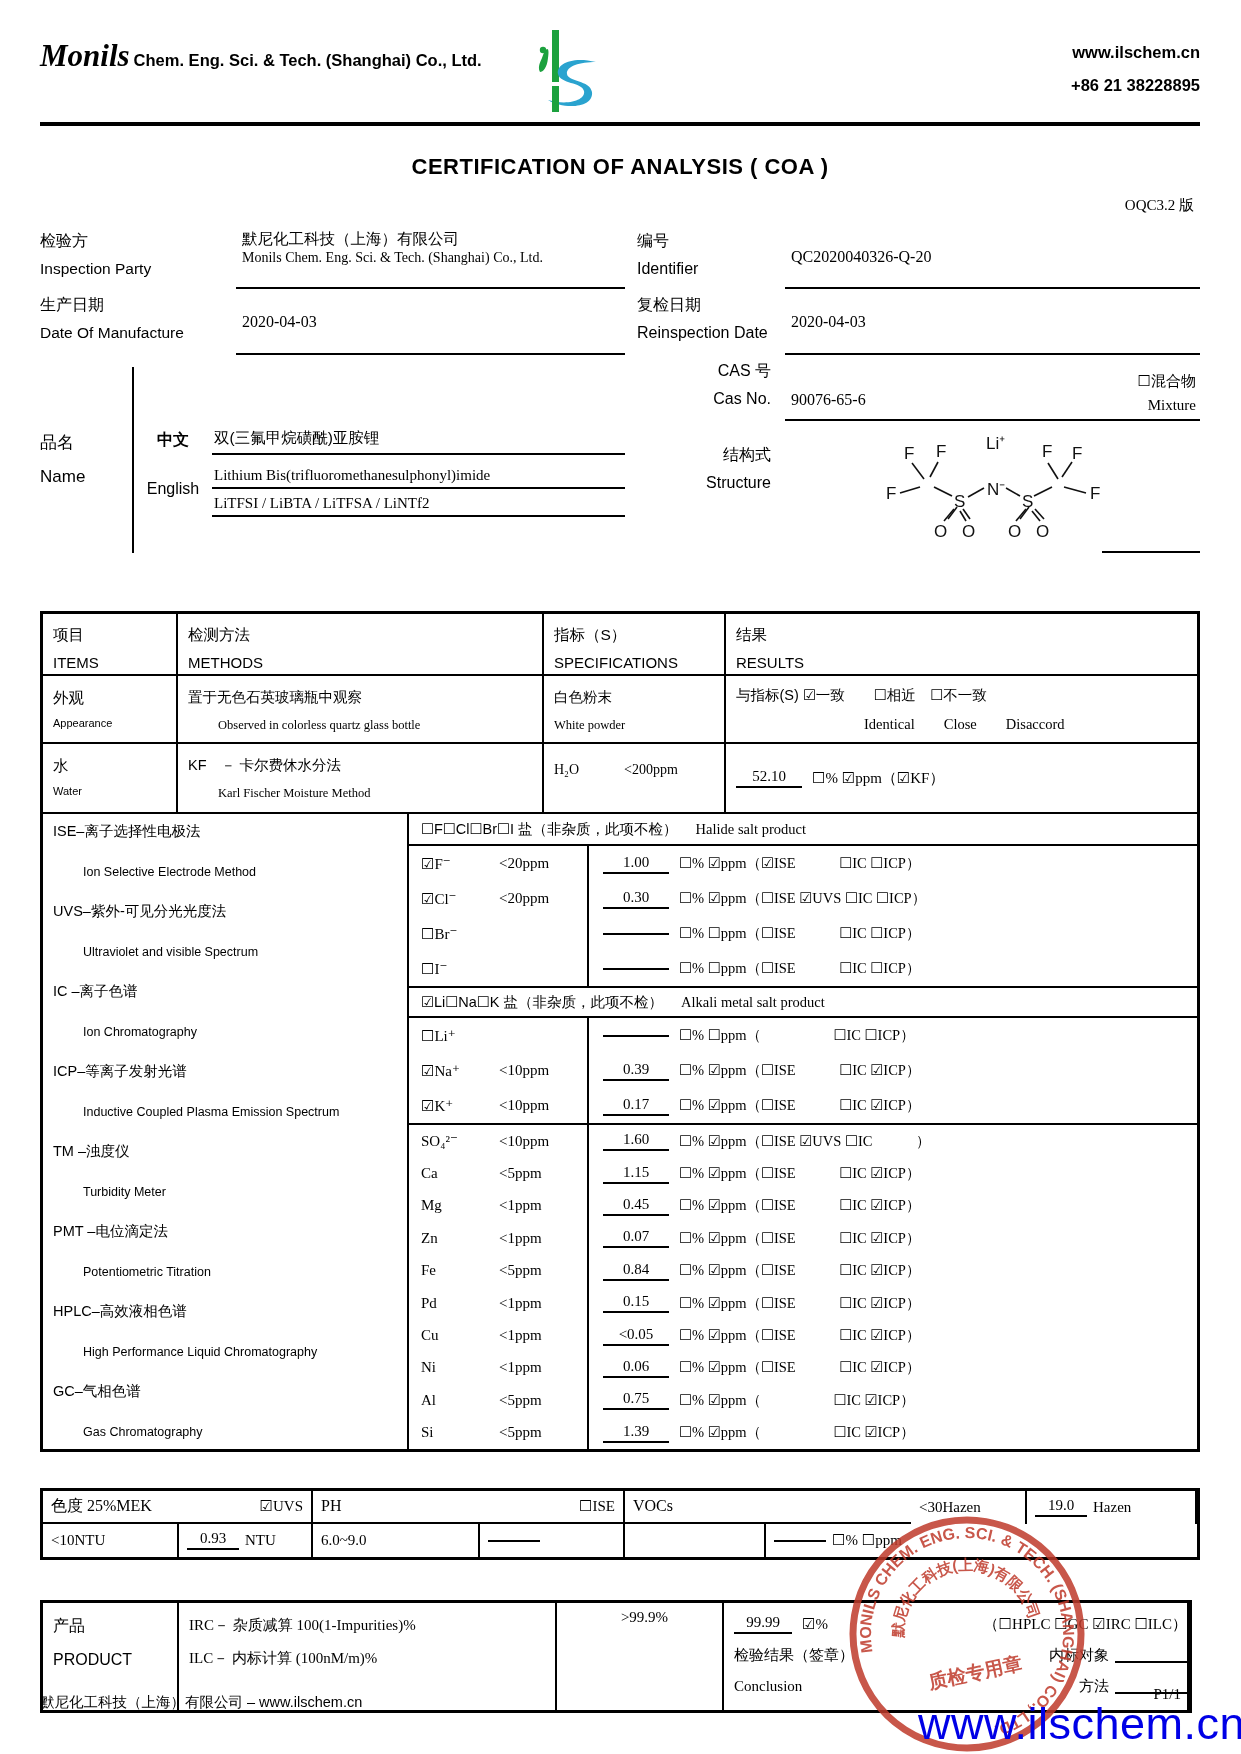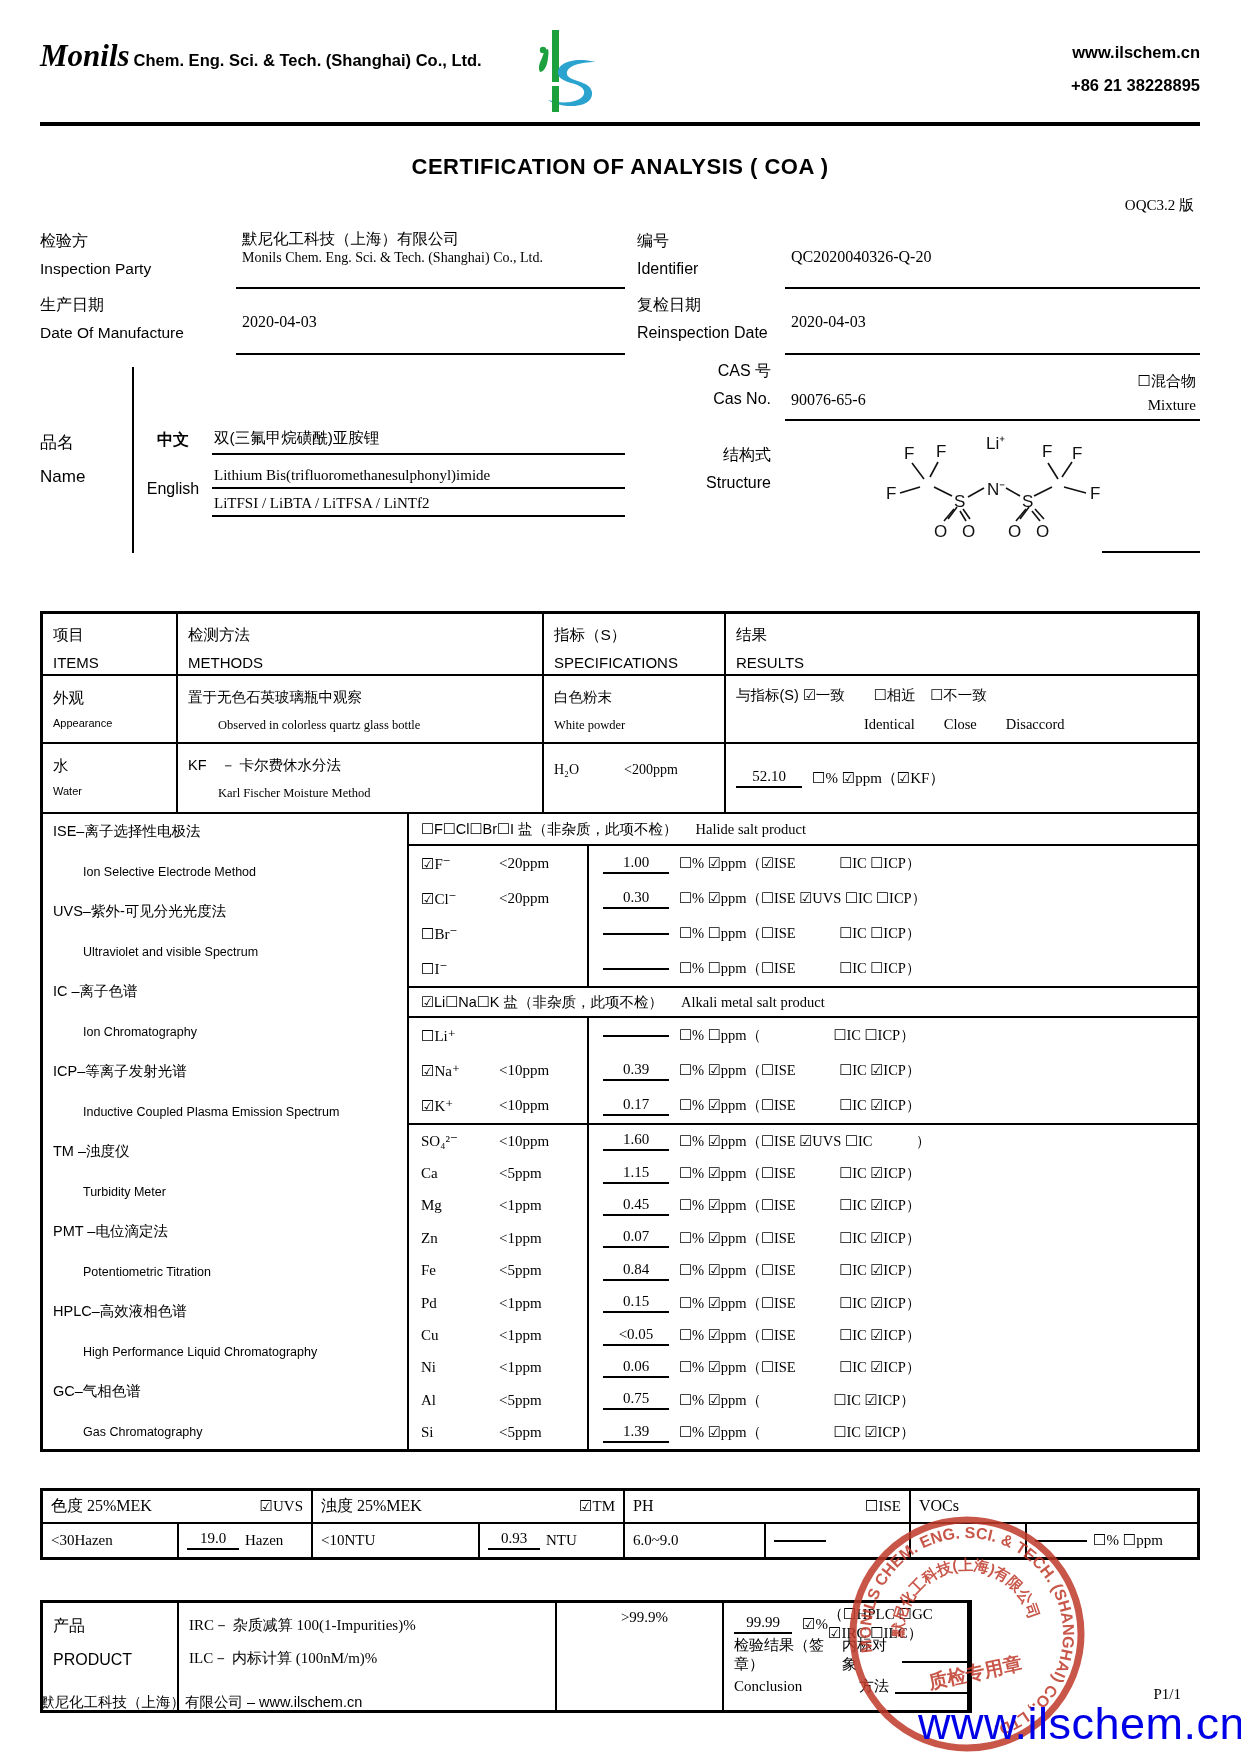--- a/index.html
+++ b/index.html
@@ -92,21 +92,21 @@
 
   
   .qc{margin-top:36px;border:3px solid #000;width:1160px;display:grid;grid-template-columns:136px 134px 167px 145px 141px 145px 116px auto}
   .qc > div{border-right:2px solid #000;display:flex;align-items:center;padding:0 8px;height:33px;font-size:15px}
   .qc .span2{grid-column:span 2;justify-content:space-between;border-bottom:2px solid #000;font-size:16px}
   .qc .last{border-right:none}
   .qc .chk{font-size:15px}
   .qc .uval{min-width:52px;margin-right:6px}
 
   
-  .ptable{margin-top:40px;border:3px solid #000;width:932px;display:flex}
+  .ptable{margin-top:40px;border:3px solid #000;width:1152px;display:flex}
   .ptable .pcell{border-right:2px solid #000;padding:6px 0 8px 10px}
   .p-items{width:136px;flex:0 0 136px;font-size:16px;line-height:2.1}
   .p-methods{width:378px;flex:0 0 378px;font-size:15px;line-height:2.2}
   .p-spec{width:167px;flex:0 0 167px;text-align:center;font-size:15px;padding-top:8px}
   .p-results{flex:1;border-right:none;padding-right:10px}
   .pr-line{display:flex;align-items:center;height:31px;font-size:15px}
   .pr-line .gap{flex:1}
   .pr-line .short-uline{display:inline-block;width:72px;border-bottom:2px solid #000;height:16px;margin-left:6px}
 
   
@@ -532,24 +532,20 @@
       </div>
     </div>
   </div>
 
   <div class="qc serif">
     <div class="span2">
         <span>色度 25%MEK</span>
         <span class="chk">☑UVS</span>
       </div>
     <div class="span2">
-        <span>浊度 25%MEK</span>
-        <span class="chk">☑TM</span>
-      </div>
-    <div class="span2">
         <span>PH</span>
         <span class="chk">☐ISE</span>
       </div>
     <div class="span2 last">
         <span>VOCs</span>
         <span class="chk"></span>
       </div>
     <div>&lt;30Hazen</div>
     <div>
         <span class="uval">19.0</span>

